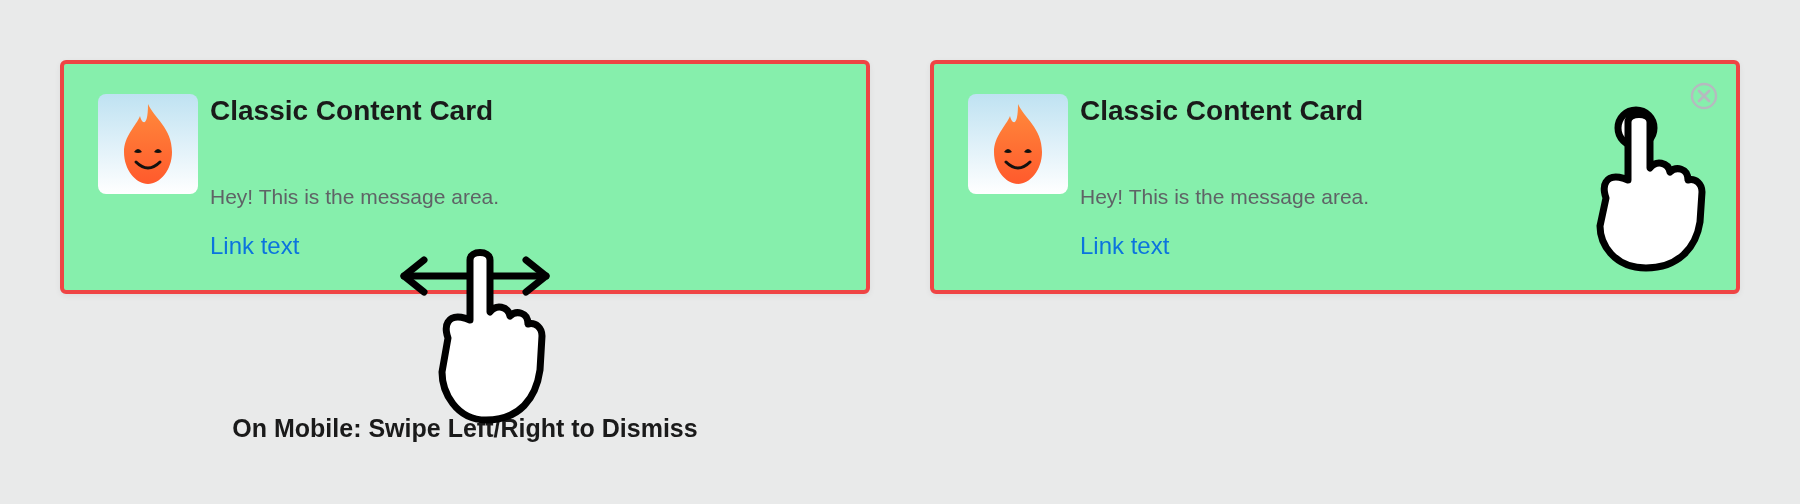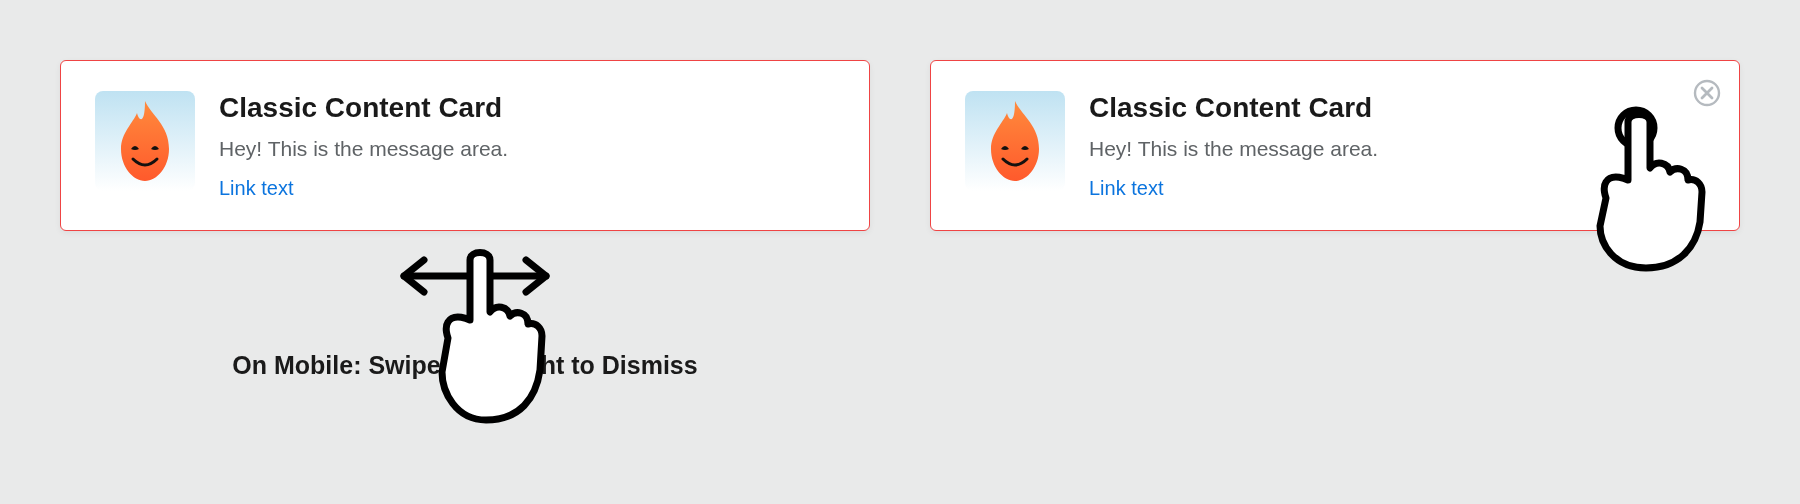--- a/index.html
+++ b/index.html
@@ -14,29 +14,29 @@
       padding: 60px 60px 40px 60px;
     }
     .col {
       flex: 1;
       display: flex;
       flex-direction: column;
       align-items: center;
       position: relative;
     }
     .card {
-      background: #ffffff;
-      border: 1px solid #ef4444;
+      background: #86efac;
+      border: 4px solid #ef4444;
       border-radius: 6px;
       box-shadow: 0 2px 6px rgba(0,0,0,0.06);
       width: 100%;
       padding: 30px 34px;
       display: flex;
       align-items: flex-start;
-      gap: 24px;
+      gap: 12px;
       position: relative;
     }
     .card-icon-wrap {
       width: 100px;
       height: 100px;
       border-radius: 8px;
       background: linear-gradient(180deg, #bfe2f2 0%, #ffffff 100%);
       display: flex;
       align-items: center;
       justify-content: center;
@@ -46,27 +46,28 @@
     .card-title {
       font-size: 28px;
       font-weight: 700;
       color: #1a1a1a;
       line-height: 1.2;
     }
     .card-msg {
       font-size: 21px;
       color: #5f6366;
       line-height: 1.3;
+      margin-top: 45px;
     }
     .card-link {
-      font-size: 20px;
+      font-size: 24px;
       color: #0b74de;
       text-decoration: none;
       cursor: pointer;
-      margin-top: 5px;
+      margin-top: 12px;
     }
     .caption {
       margin-top: 120px;
       font-size: 25px;
       font-weight: 700;
       color: #1a1a1a;
       text-align: center;
     }
     .gesture-overlay {
       position: absolute;

